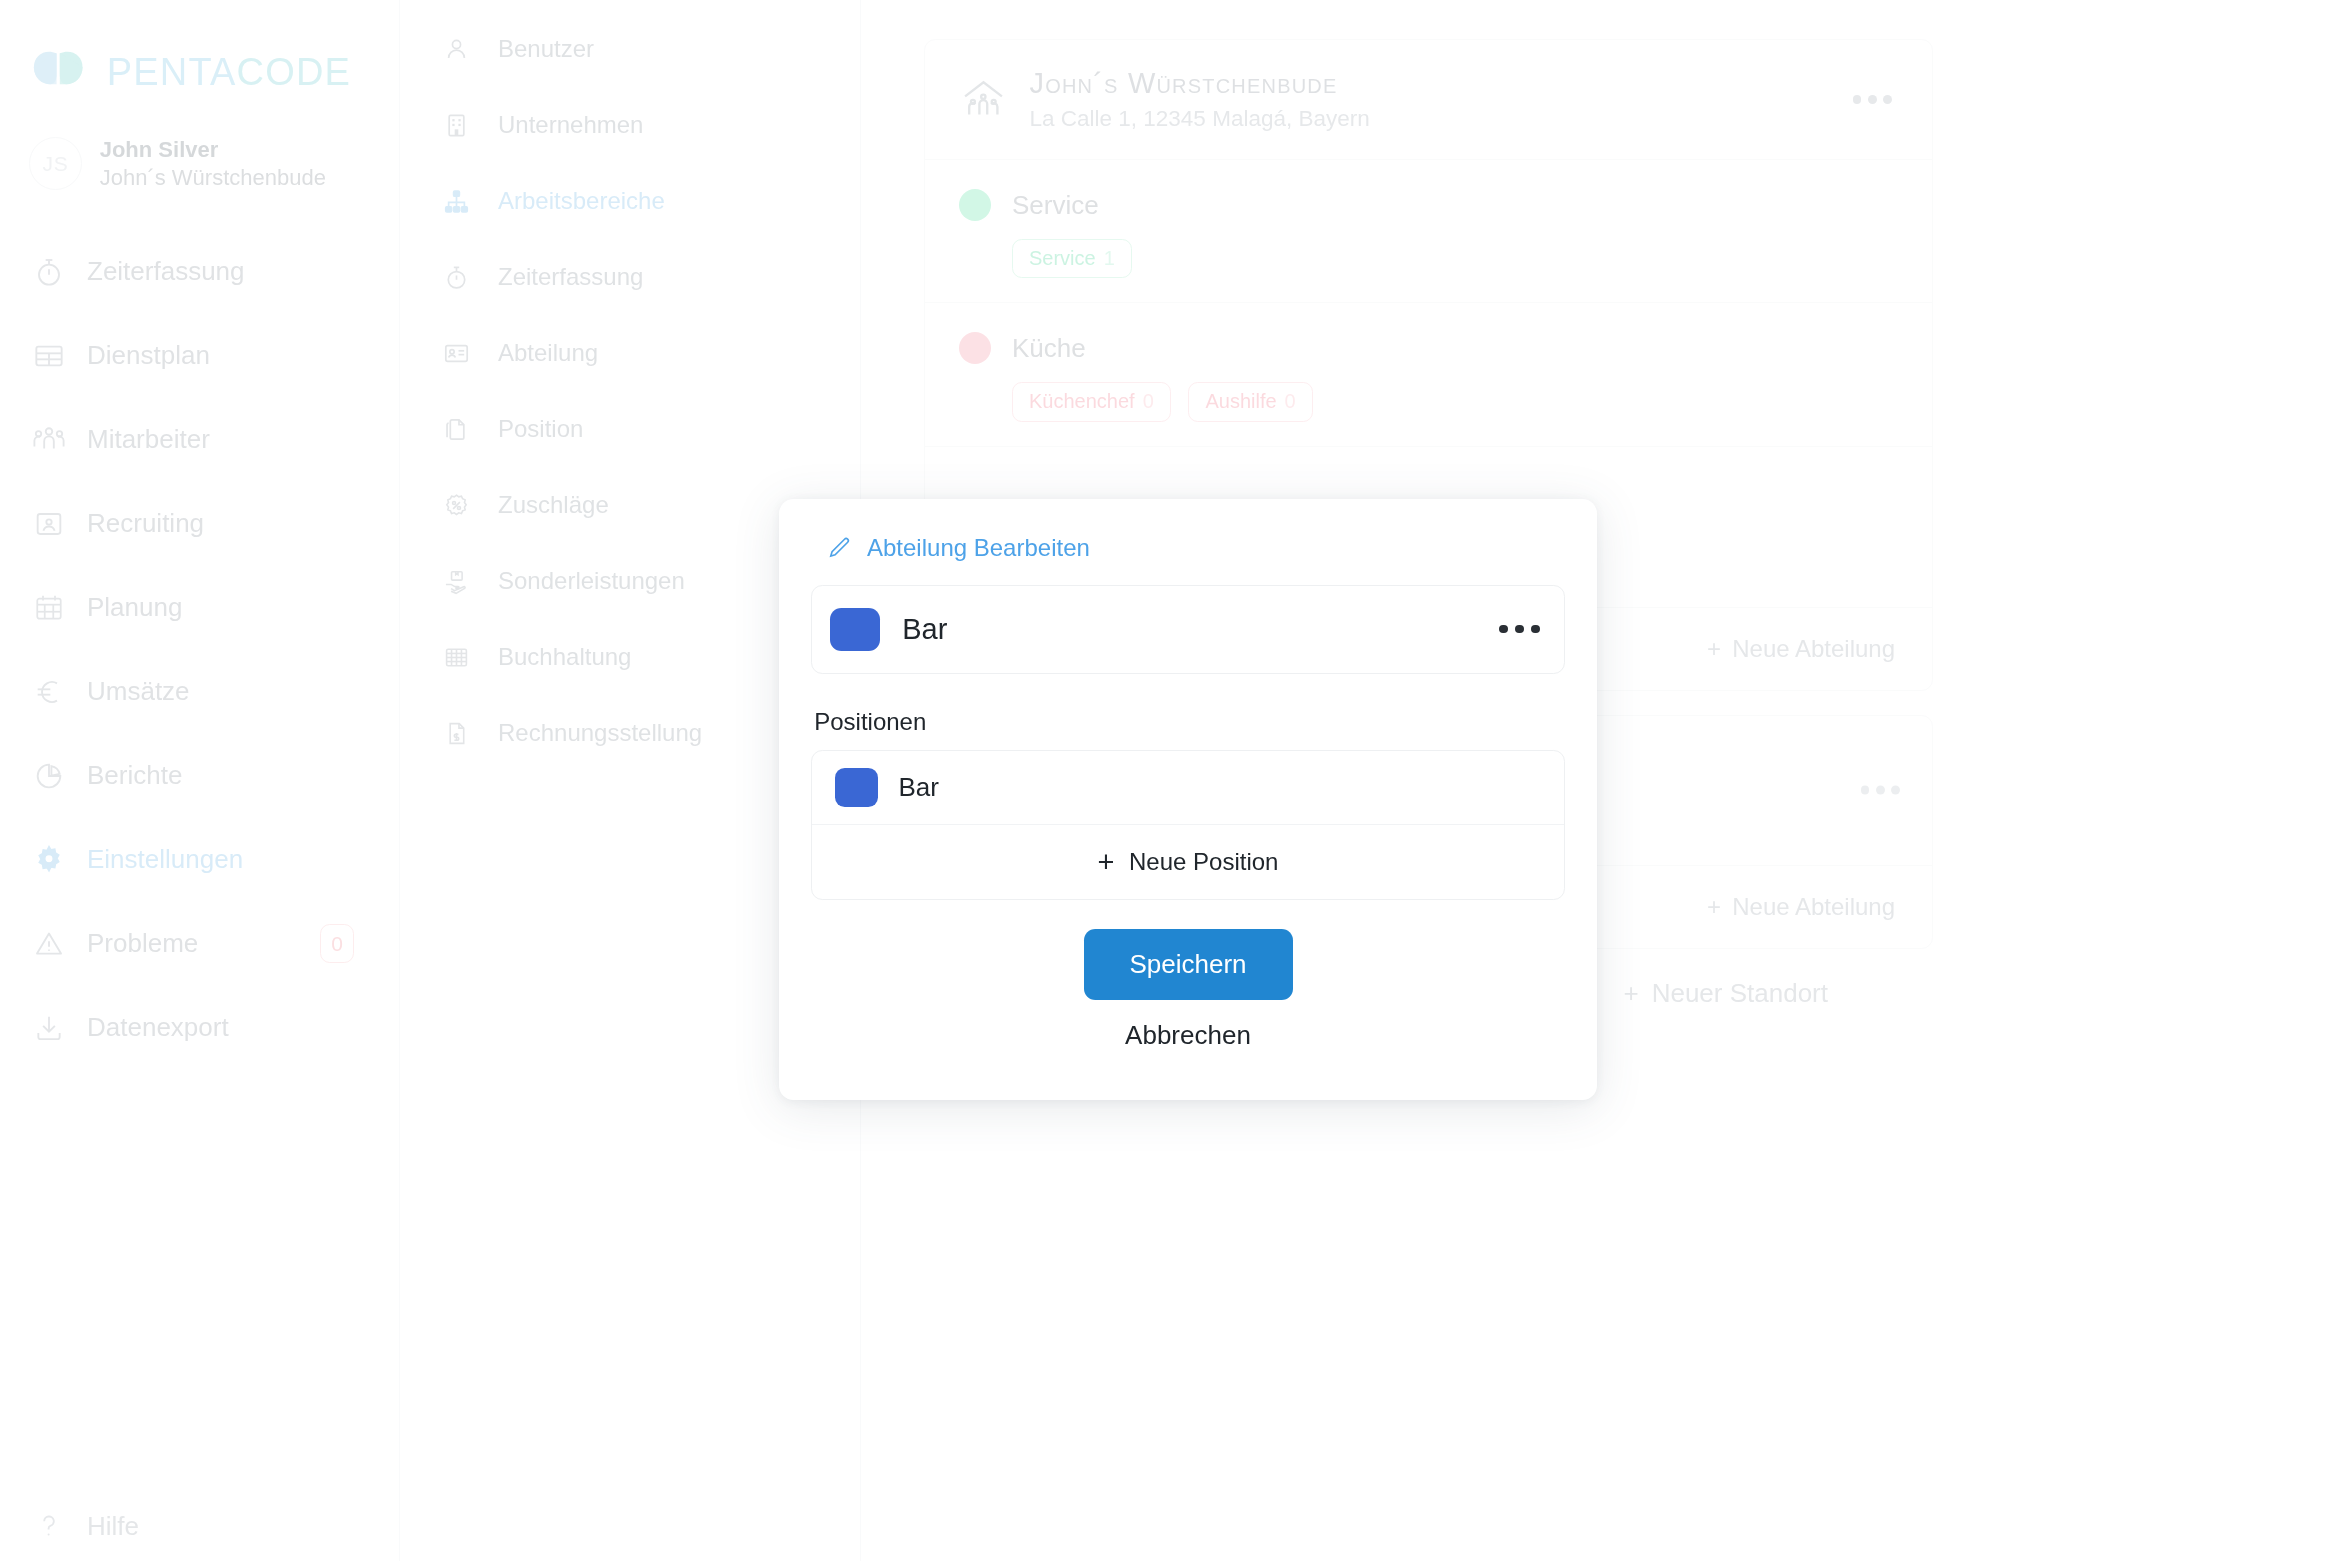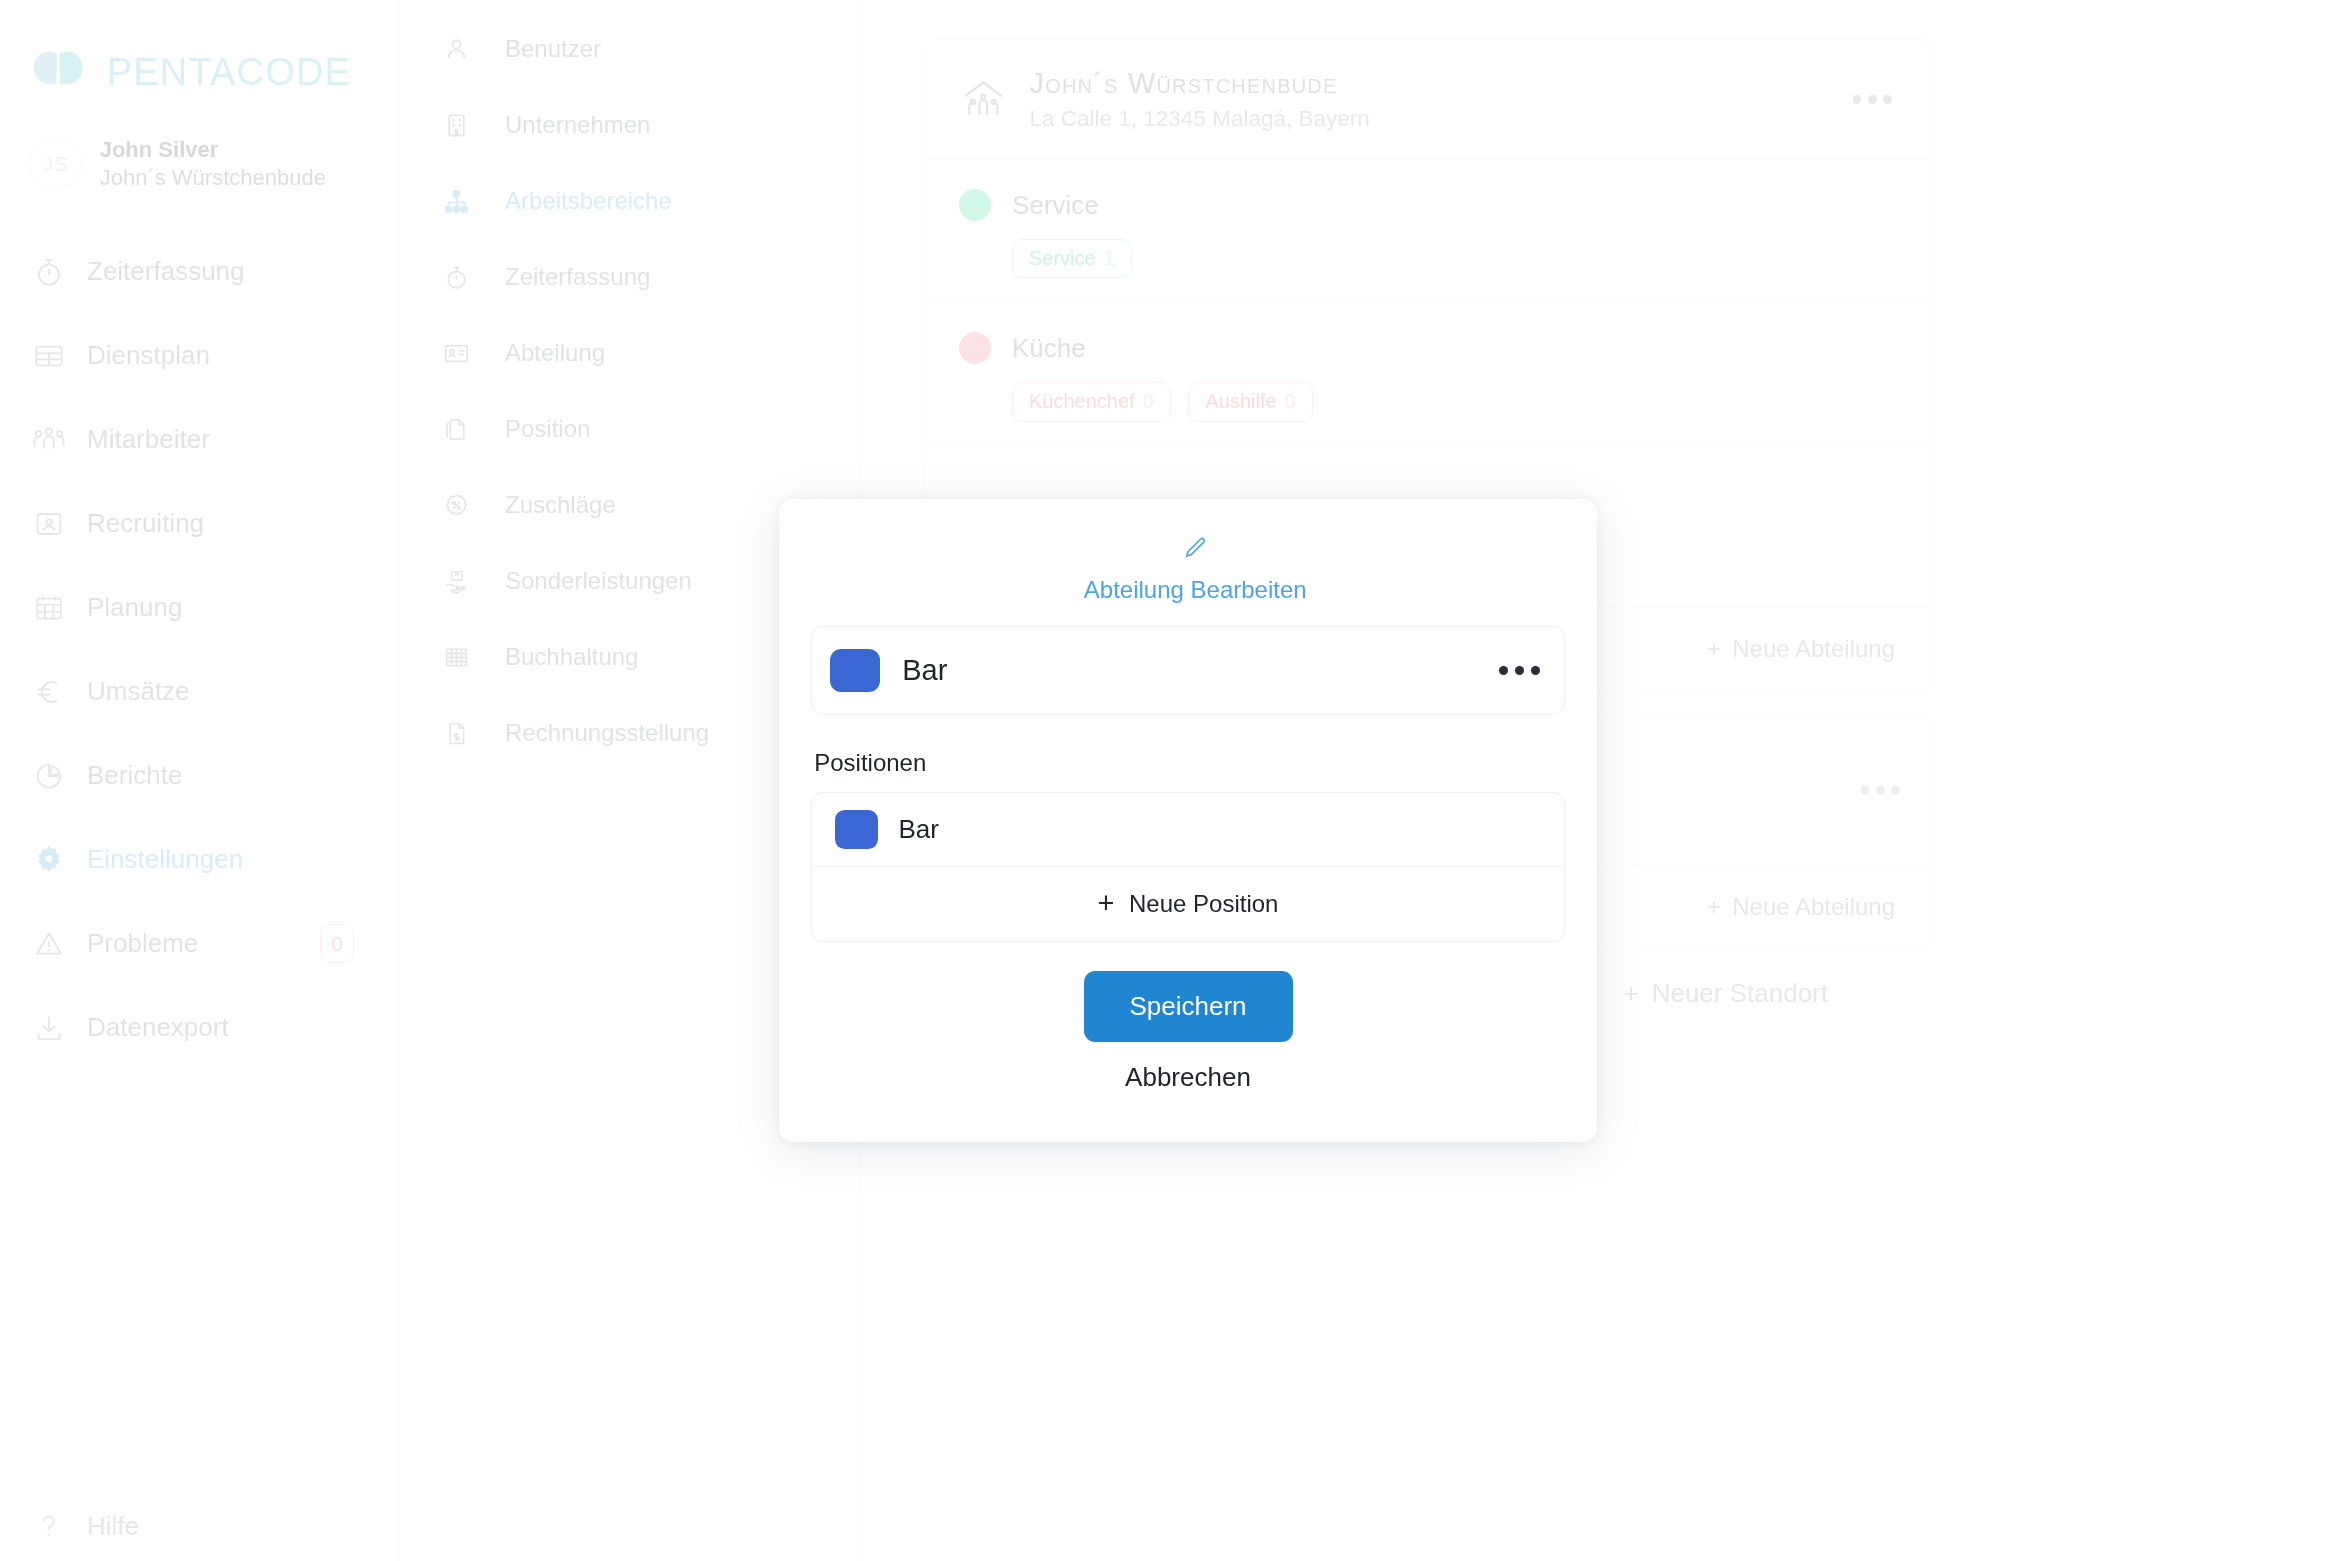--- a/index.html
+++ b/index.html
@@ -116,21 +116,21 @@
     width: 461px;
     flex: 0 0 461px;
     height: 100%;
     background: #ffffff;
     border-right: 1.6px solid #f2f4f6;
     padding-top: 11.3px;
   }
   .subnav-item {
     display: flex;
     align-items: center;
-    gap: 34px;
+    gap: 27px;
     height: 76px;
     padding-left: 42px;
     color: #b9bec3;
     font-size: 24px;
   }
   .subnav-item .nav-ico {
     width: 29px; height: 29px; flex: 0 0 29px;
     display: flex; align-items: center; justify-content: center;
   }
   .subnav-item.active { color: #a8d3ef; }
@@ -242,21 +242,20 @@
     box-shadow: 0 8px 48px rgba(70,85,100,0.13), 0 1.6px 9.7px rgba(70,85,100,0.07);
     padding: 35px 32px 29px 32px;
     z-index: 50;
   }
   .modal-title {
     display: flex; align-items: center; gap: 14.5px;
     color: #4da2e8;
     font-size: 24px;
     margin-bottom: 22.5px;
     padding-left: 14.5px;
-    flex-direction: column;
   }
   .modal-title .nav-ico { width: 27px; height: 27px; flex:0 0 27px; display:flex; align-items:center; justify-content:center;}
 
   .name-field {
     border: 1.6px solid #eef0f2;
     border-radius: 11.3px;
     height: 89px;
     display: flex;
     align-items: center;
     padding: 0 24px 0 17.7px;

